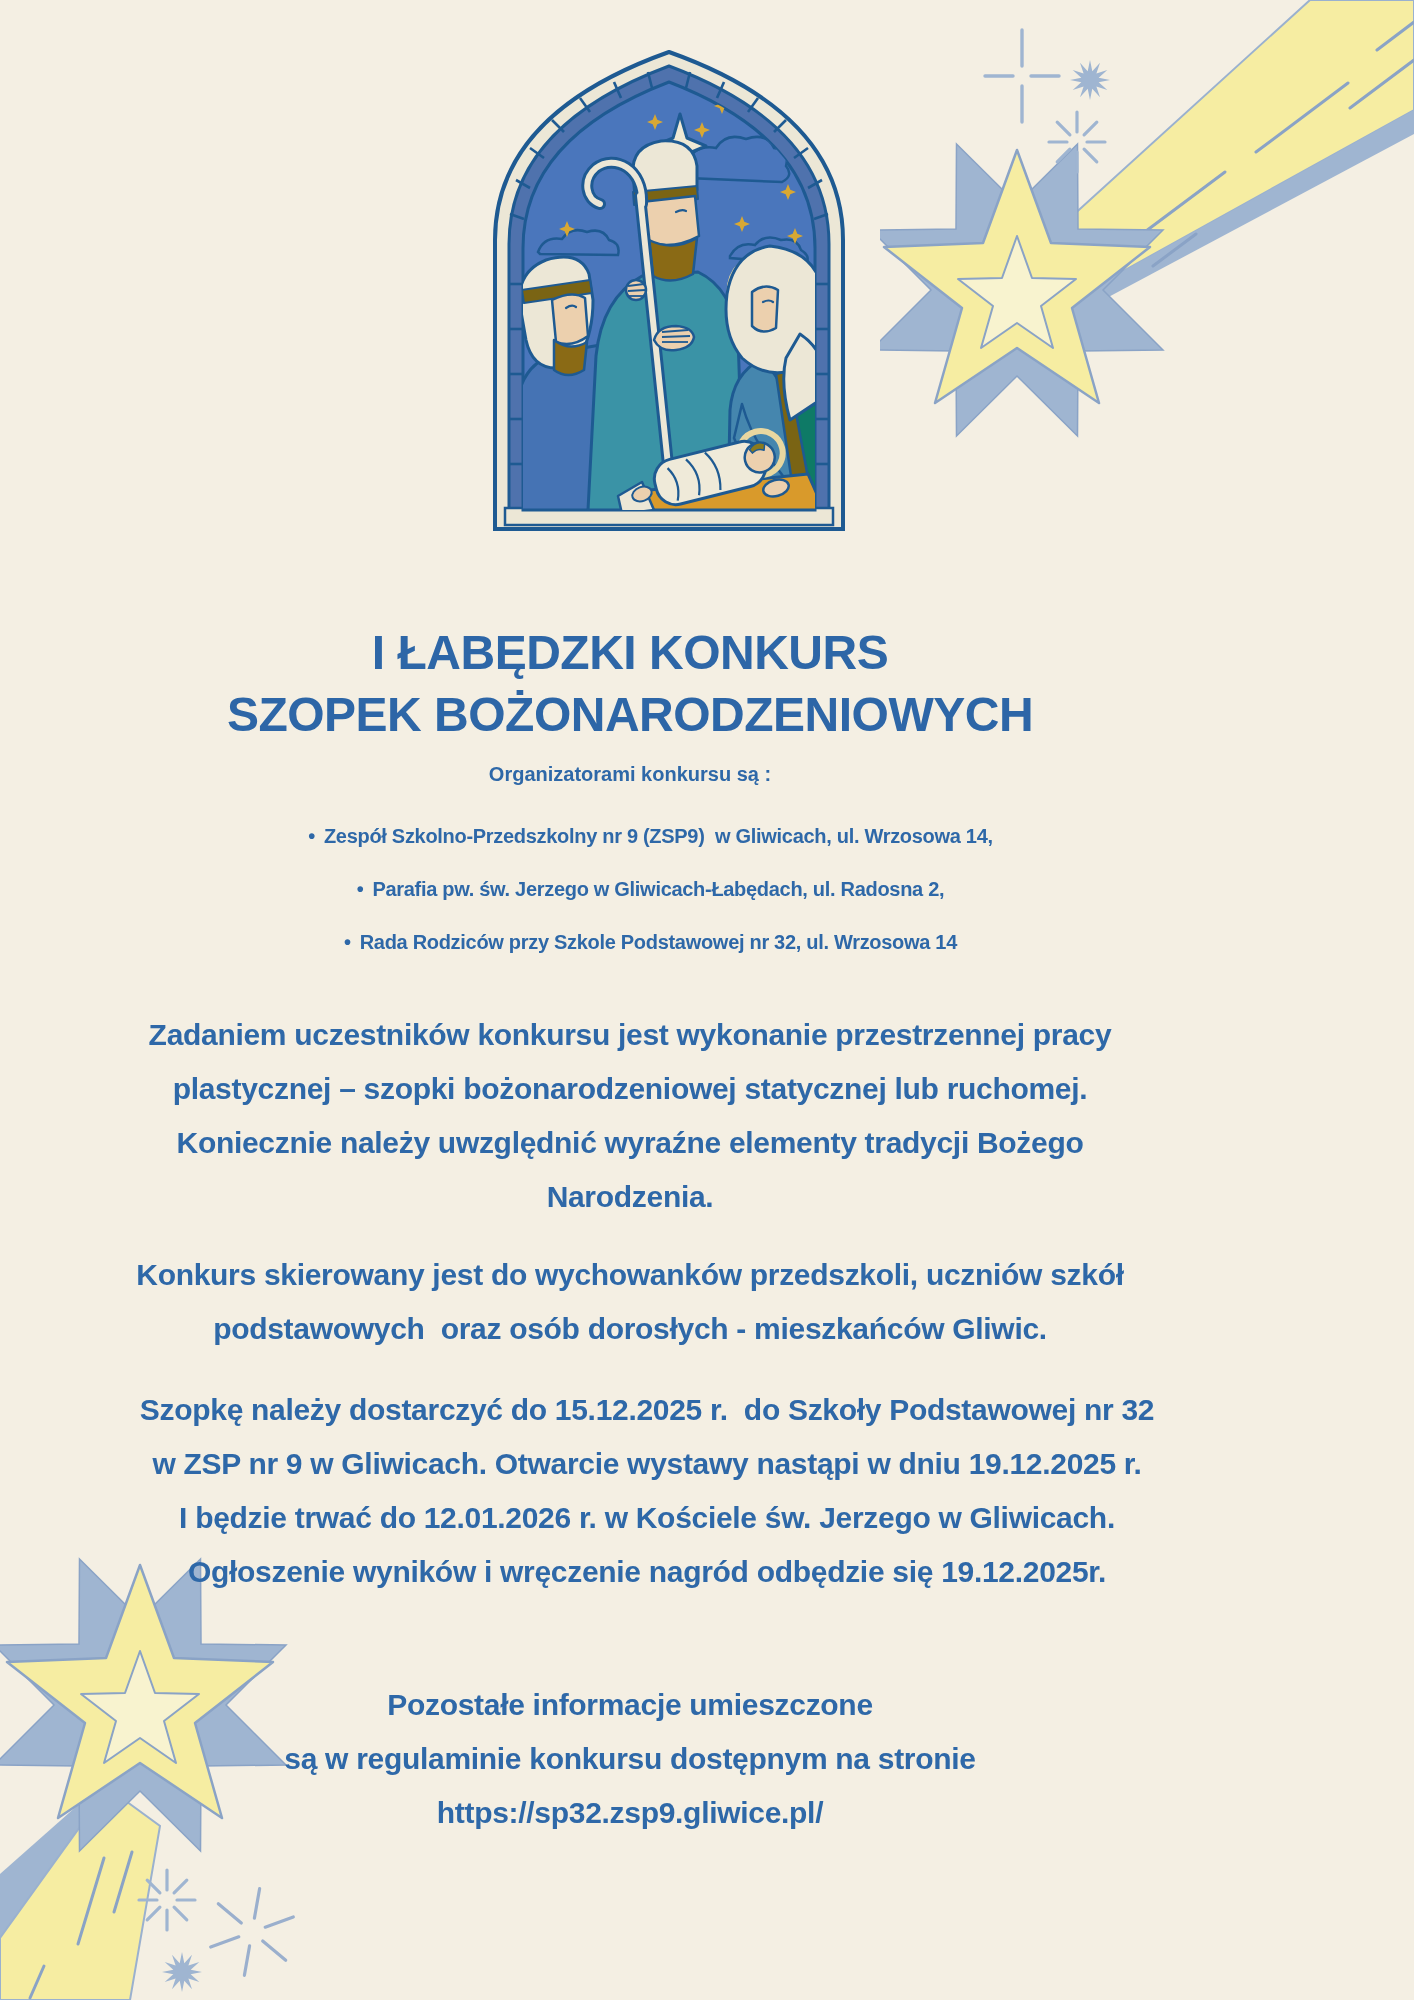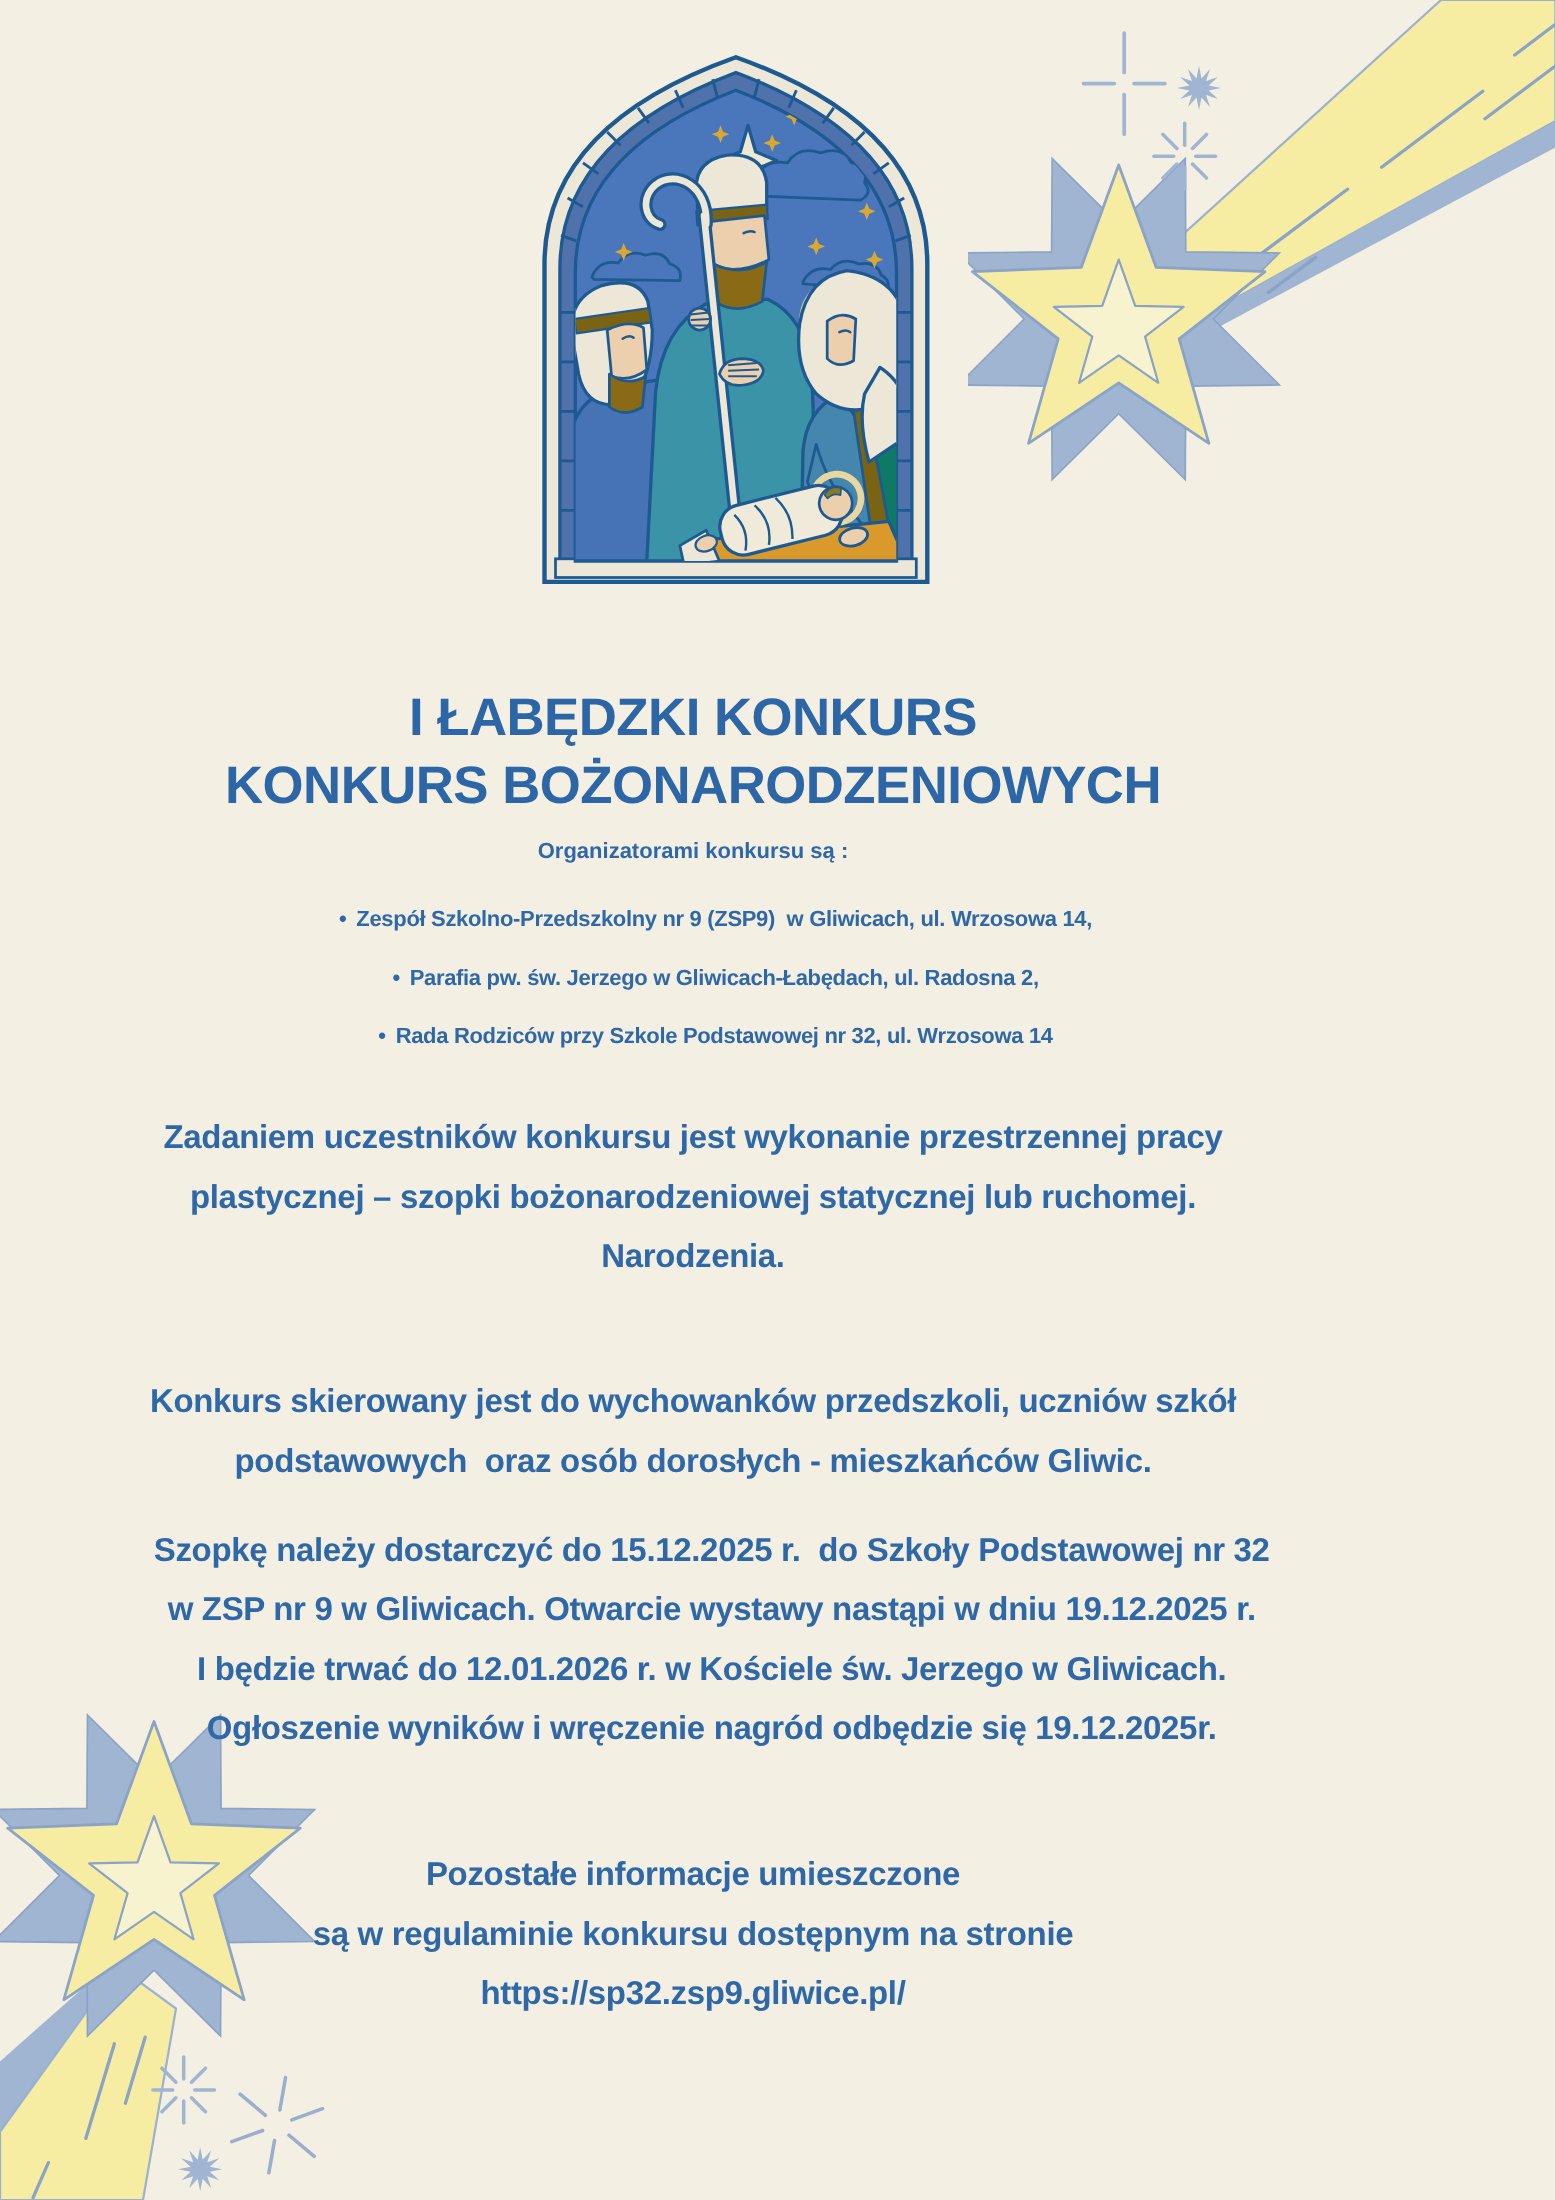--- a/index.html
+++ b/index.html
@@ -233,35 +233,36 @@
         </g>
         <ellipse cx="286" cy="444" rx="13" ry="8" fill="#ecd0ae" stroke="#1e5a92" stroke-width="2.5" transform="rotate(-15 286 444)"></ellipse>
         <path d="M128,452 L152,438 L164,466 L132,470 Z" fill="#ece7d6" stroke="#1e5a92" stroke-width="2.5"></path>
         <ellipse cx="152" cy="450" rx="10" ry="7" fill="#ecd0ae" stroke="#1e5a92" stroke-width="2" transform="rotate(-20 152 450)"></ellipse>
       </g>
     </g>
   </svg>
 
   <h1 class="txt title">
     <span class="t-line">I ŁABĘDZKI KONKURS</span>
-    <span class="t-line">KONKURS BOŻONARODZENIOWYCH</span>
+    <span class="t-line">SZOPEK BOŻONARODZENIOWYCH</span>
   </h1>
 
   <div class="txt org">
     <div class="org-heading">Organizatorami konkursu są&nbsp;:</div>
     <div class="org-items">
       <div class="org-item"><span class="bullet">•</span><span>Zespół Szkolno-Przedszkolny nr 9 (ZSP9)&nbsp; w Gliwicach, ul. Wrzosowa 14,</span></div>
       <div class="org-item"><span class="bullet">•</span><span>Parafia pw. św. Jerzego w Gliwicach-Łabędach, ul. Radosna 2,</span></div>
       <div class="org-item"><span class="bullet">•</span><span>Rada Rodziców przy Szkole Podstawowej nr 32, ul. Wrzosowa 14</span></div>
     </div>
   </div>
 
   <div class="txt para p-task">
     <span class="line">Zadaniem uczestników konkursu jest wykonanie przestrzennej pracy</span>
     <span class="line">plastycznej – szopki bożonarodzeniowej statycznej lub ruchomej.</span>
+    <span class="line">Koniecznie należy uwzględnić wyraźne elementy tradycji Bożego</span>
     <span class="line">Narodzenia.</span>
   </div>
 
   <div class="txt para p-audience">
     <span class="line">Konkurs skierowany jest do wychowanków przedszkoli, uczniów szkół</span>
     <span class="line">podstawowych&nbsp; oraz osób dorosłych - mieszkańców Gliwic.</span>
   </div>
 
   <div class="txt para p-delivery">
     <span class="line">Szopkę należy dostarczyć do 15.12.2025 r.&nbsp; do Szkoły Podstawowej nr 32</span>

